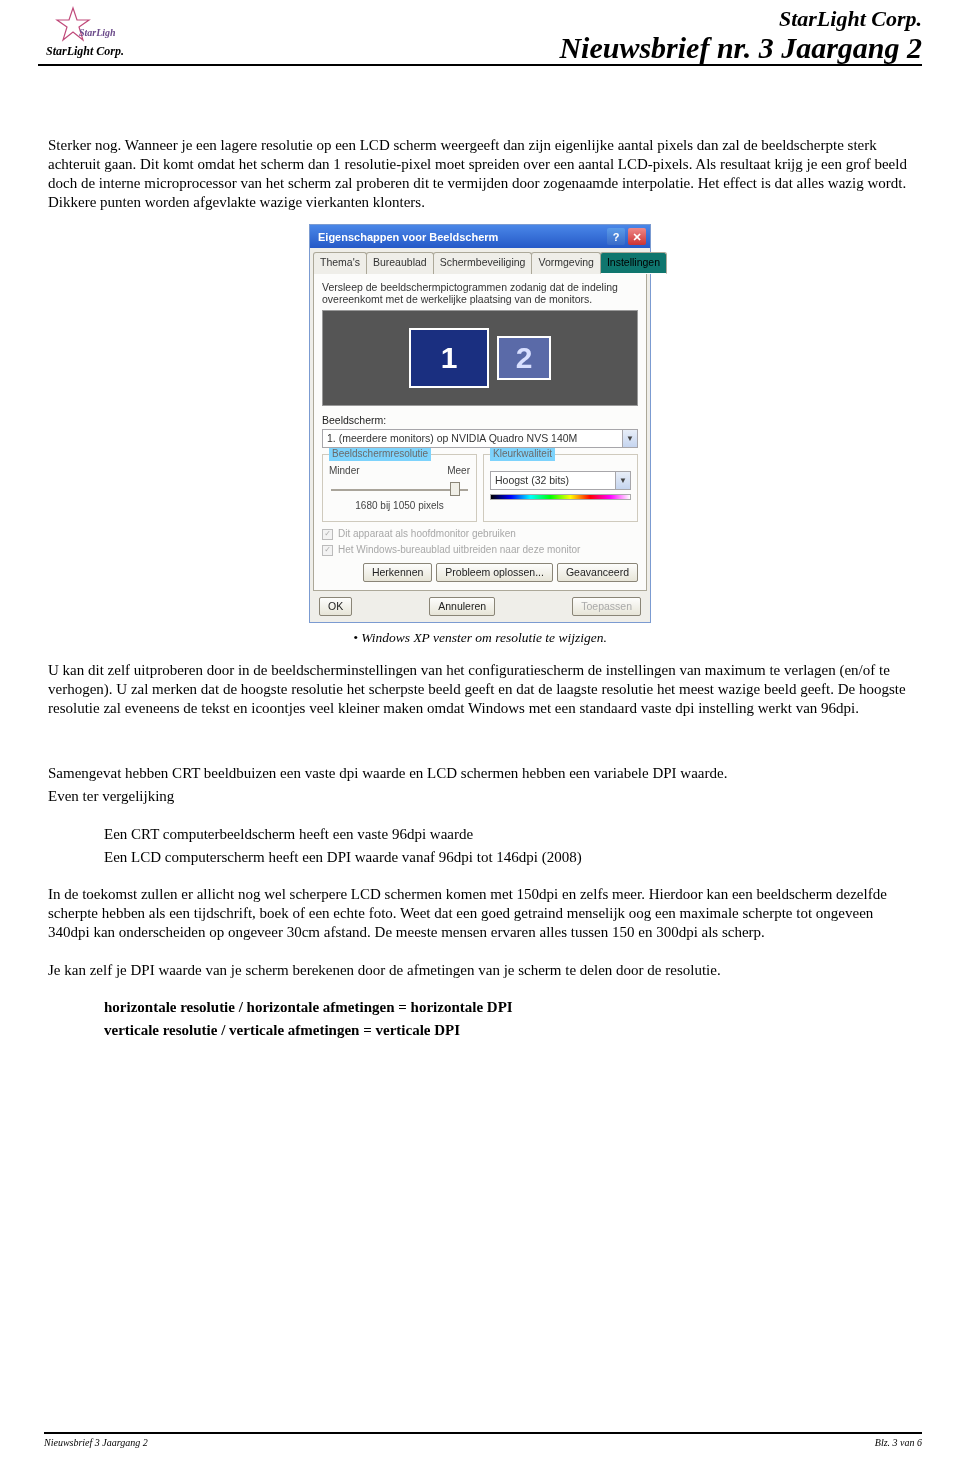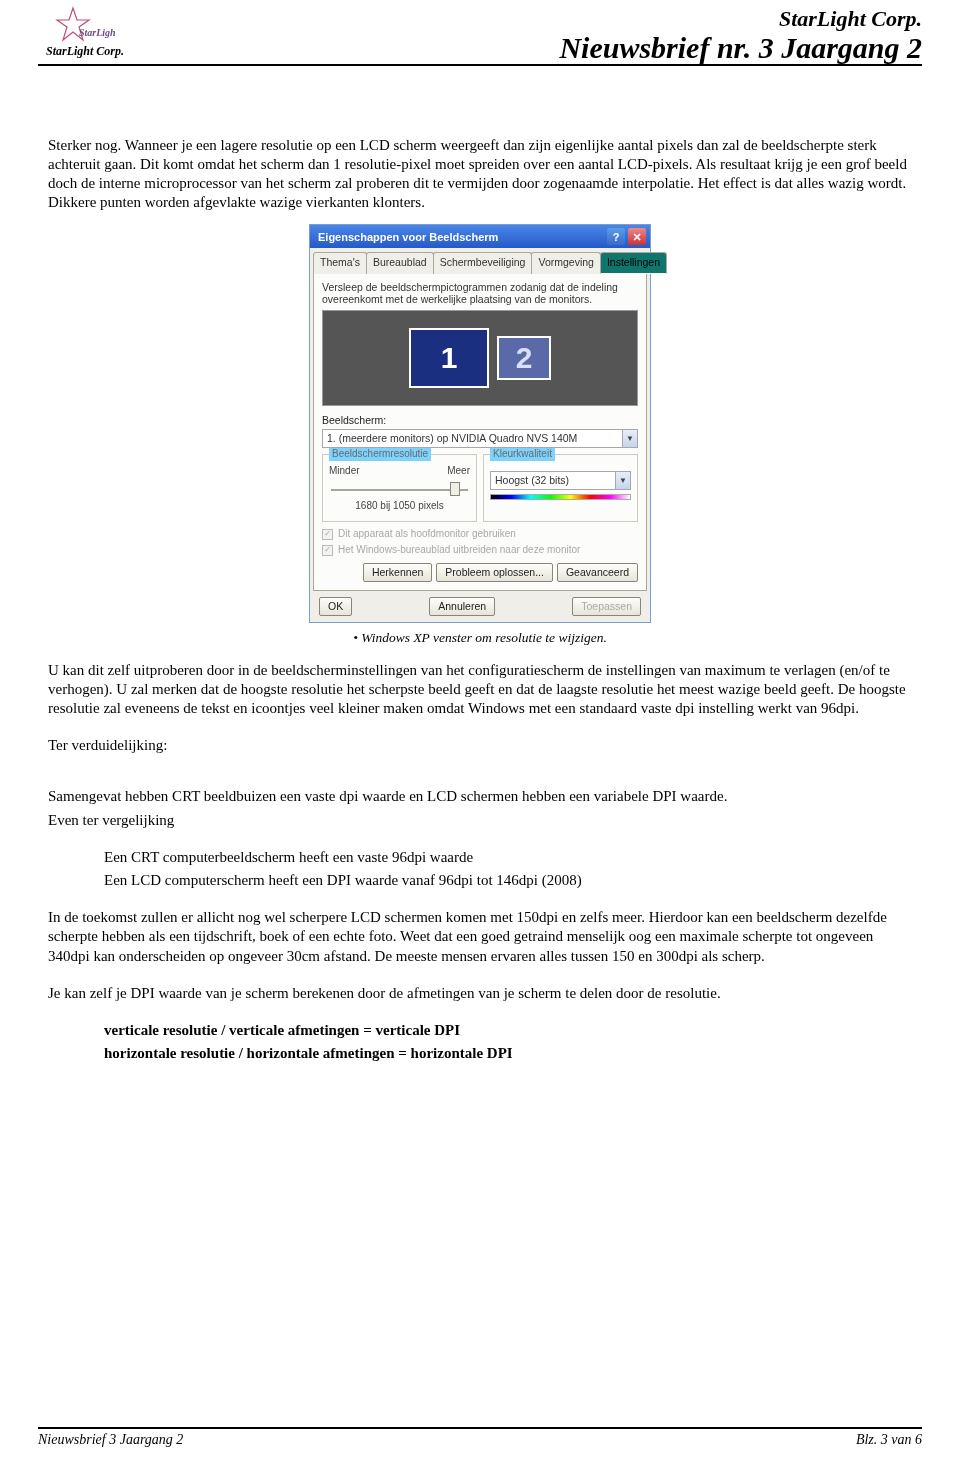--- a/index.html
+++ b/index.html
@@ -66,27 +66,27 @@
     font-style: italic;
     font-size: 13.5px;
     margin: 6px 0 14px;
   }
 
   .indent { margin-left: 56px; }
 
   .footer-bar {
     position: absolute;
     bottom: 20px;
-    left: 38px;
+    left: 44px;
     right: 38px;
     border-top: 2px solid #000;
     display: flex;
     justify-content: space-between;
     font-style: italic;
-    font-size: 14px;
+    font-size: 10px;
     padding-top: 3px;
   }
 
   
   .dialog-wrap {
     display: flex;
     justify-content: center;
     margin: 12px 0 4px;
   }
   .dialog {
@@ -333,33 +333,32 @@
           <div class="xp-btn disabled">Toepassen</div>
         </div>
       </div>
     </div>
   </div>
 
   <div class="caption">• Windows XP venster om resolutie te wijzigen.</div>
 
   <p>U kan dit zelf uitproberen door in de beeldscherminstellingen van het configuratiescherm de instellingen van maximum te verlagen (en/of te verhogen). U zal merken dat de hoogste resolutie het scherpste beeld geeft en dat de laagste resolutie het meest wazige beeld geeft. De hoogste resolutie zal eveneens de tekst en icoontjes veel kleiner maken omdat Windows met een standaard vaste dpi instelling werkt van 96dpi.</p>
   <div class="spacer"></div>
-  <p>Ter verduidelijking:</p>
   <div class="spacer"></div>
   <div class="spacer"></div>
   <p>Samengevat hebben CRT beeldbuizen een vaste dpi waarde en LCD schermen hebben een variabele DPI waarde.</p>
   <p>Even ter vergelijking</p>
   <div class="spacer"></div>
   <p class="indent">Een CRT computerbeeldscherm heeft een vaste 96dpi waarde</p>
   <p class="indent">Een LCD computerscherm heeft een DPI waarde vanaf 96dpi tot 146dpi (2008)</p>
   <div class="spacer"></div>
   <p>In de toekomst zullen er allicht nog wel scherpere LCD schermen komen met 150dpi en zelfs meer. Hierdoor kan een beeldscherm dezelfde scherpte hebben als een tijdschrift, boek of een echte foto. Weet dat een goed getraind menselijk oog een maximale scherpte tot ongeveen 340dpi kan onderscheiden op ongeveer 30cm afstand. De meeste mensen  ervaren alles tussen 150 en 300dpi als scherp.</p>
   <div class="spacer"></div>
   <p>Je kan zelf je DPI waarde van je scherm berekenen door de afmetingen van je scherm te delen door de resolutie.</p>
   <div class="spacer"></div>
+  <p class="indent" style="font-weight:bold;">horizontale resolutie / horizontale afmetingen = horizontale DPI</p>
   <p class="indent" style="font-weight:bold;">verticale resolutie / verticale afmetingen = verticale DPI</p>
-  <p class="indent" style="font-weight:bold;">horizontale resolutie / horizontale afmetingen = horizontale DPI</p>
 </div>
 
 <div class="footer-bar">
   <span>Nieuwsbrief 3 Jaargang 2</span>
   <span>Blz. 3 van 6</span>
 </div>
 
 </body></html>

